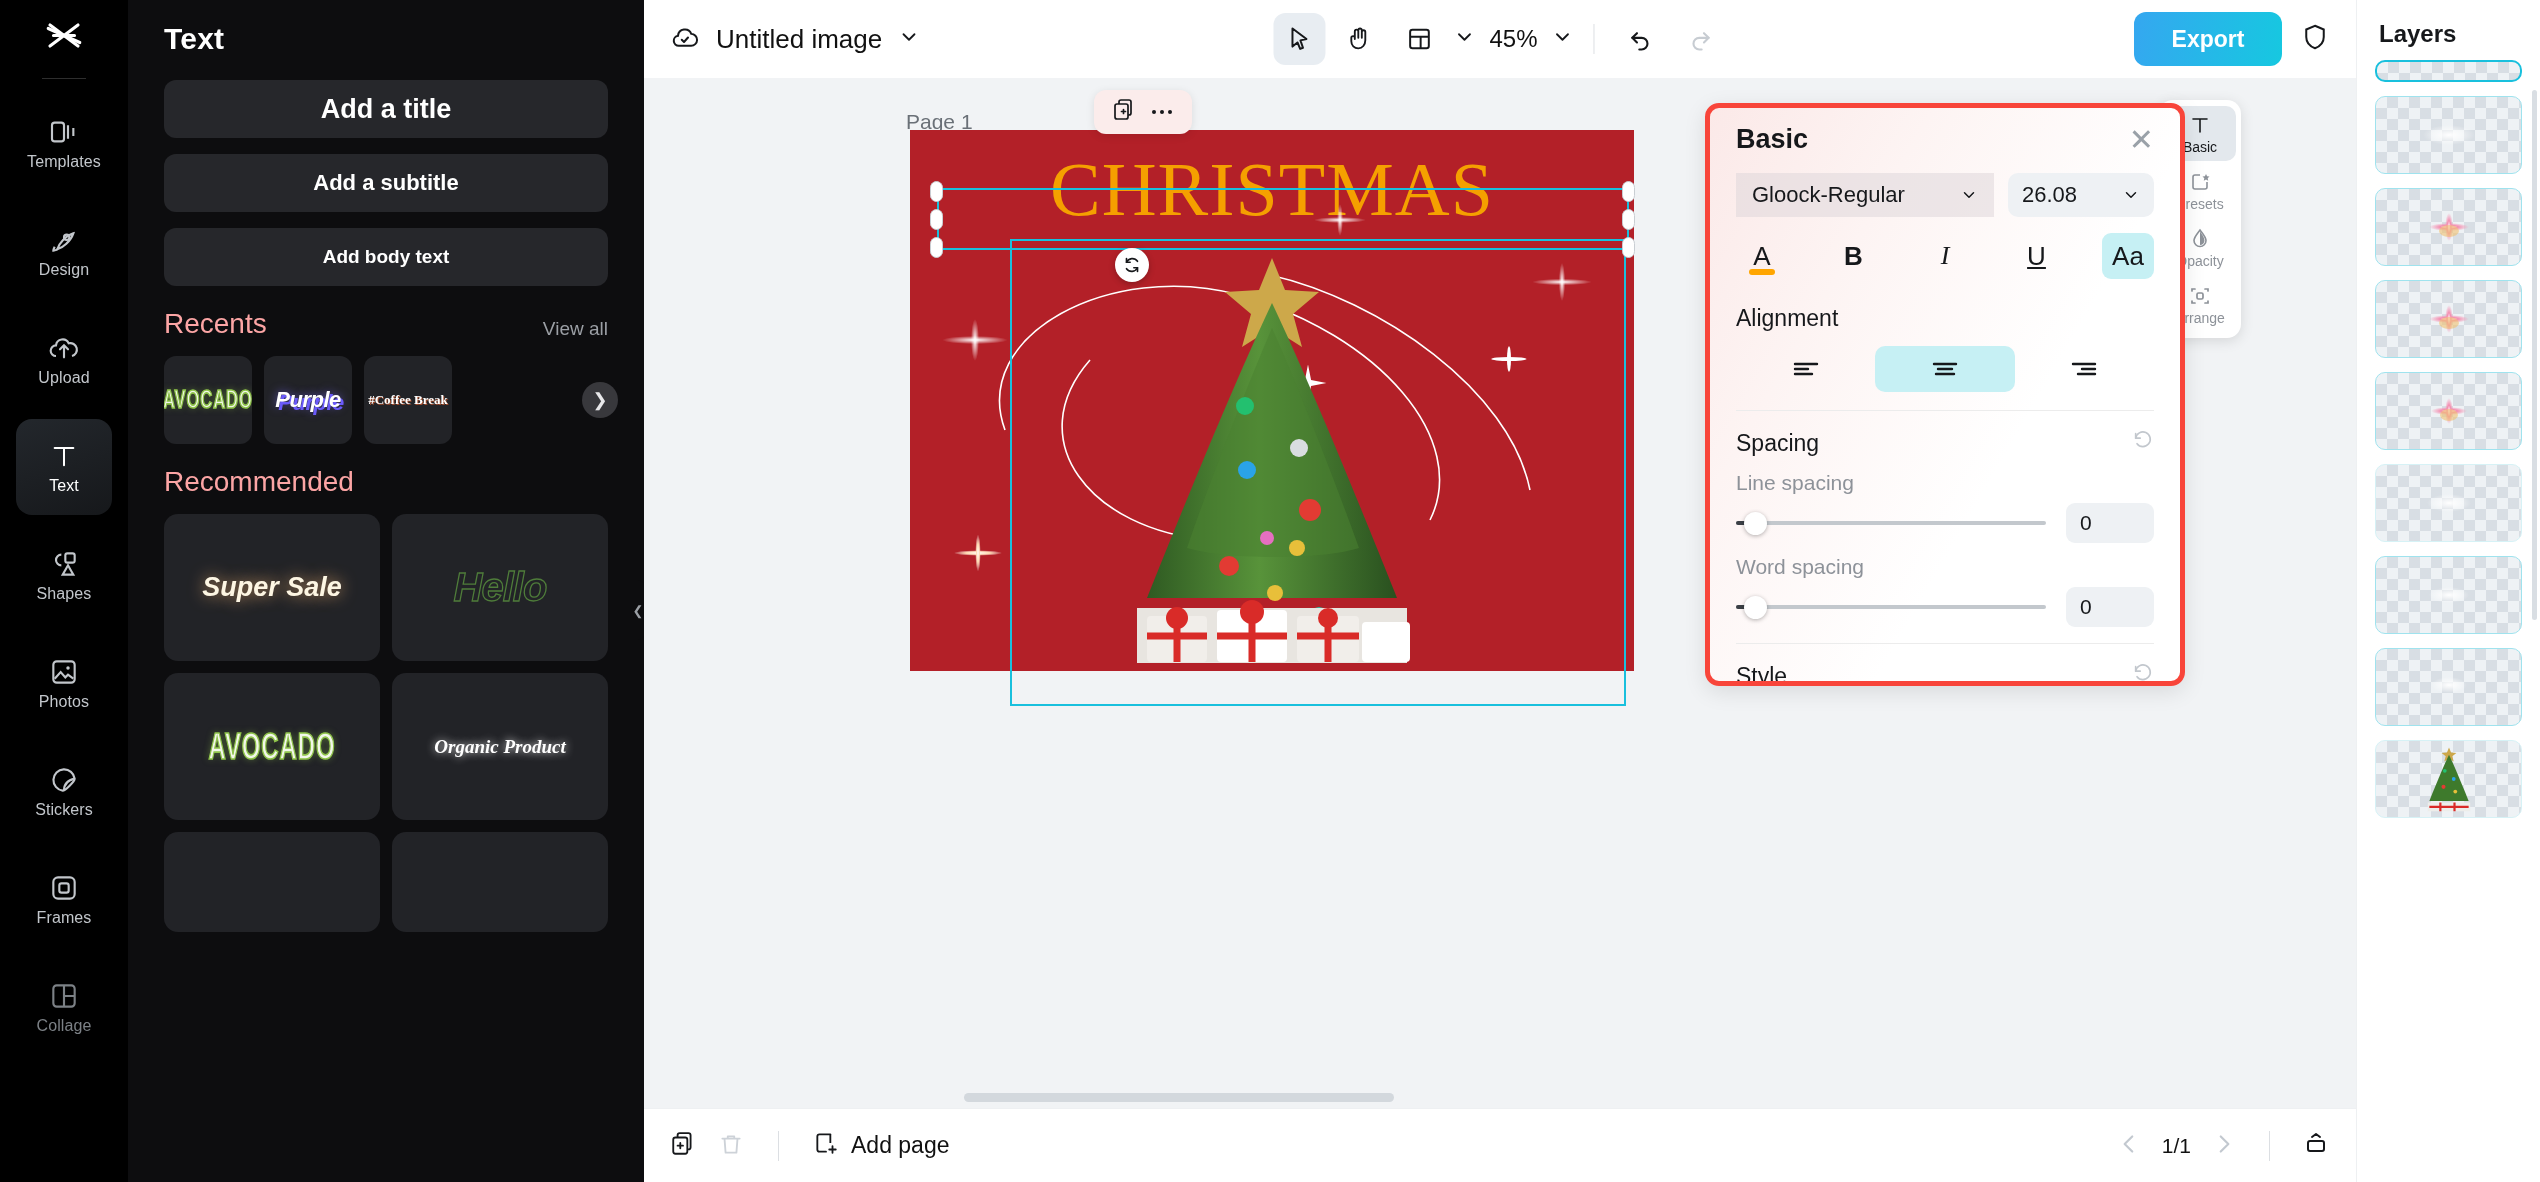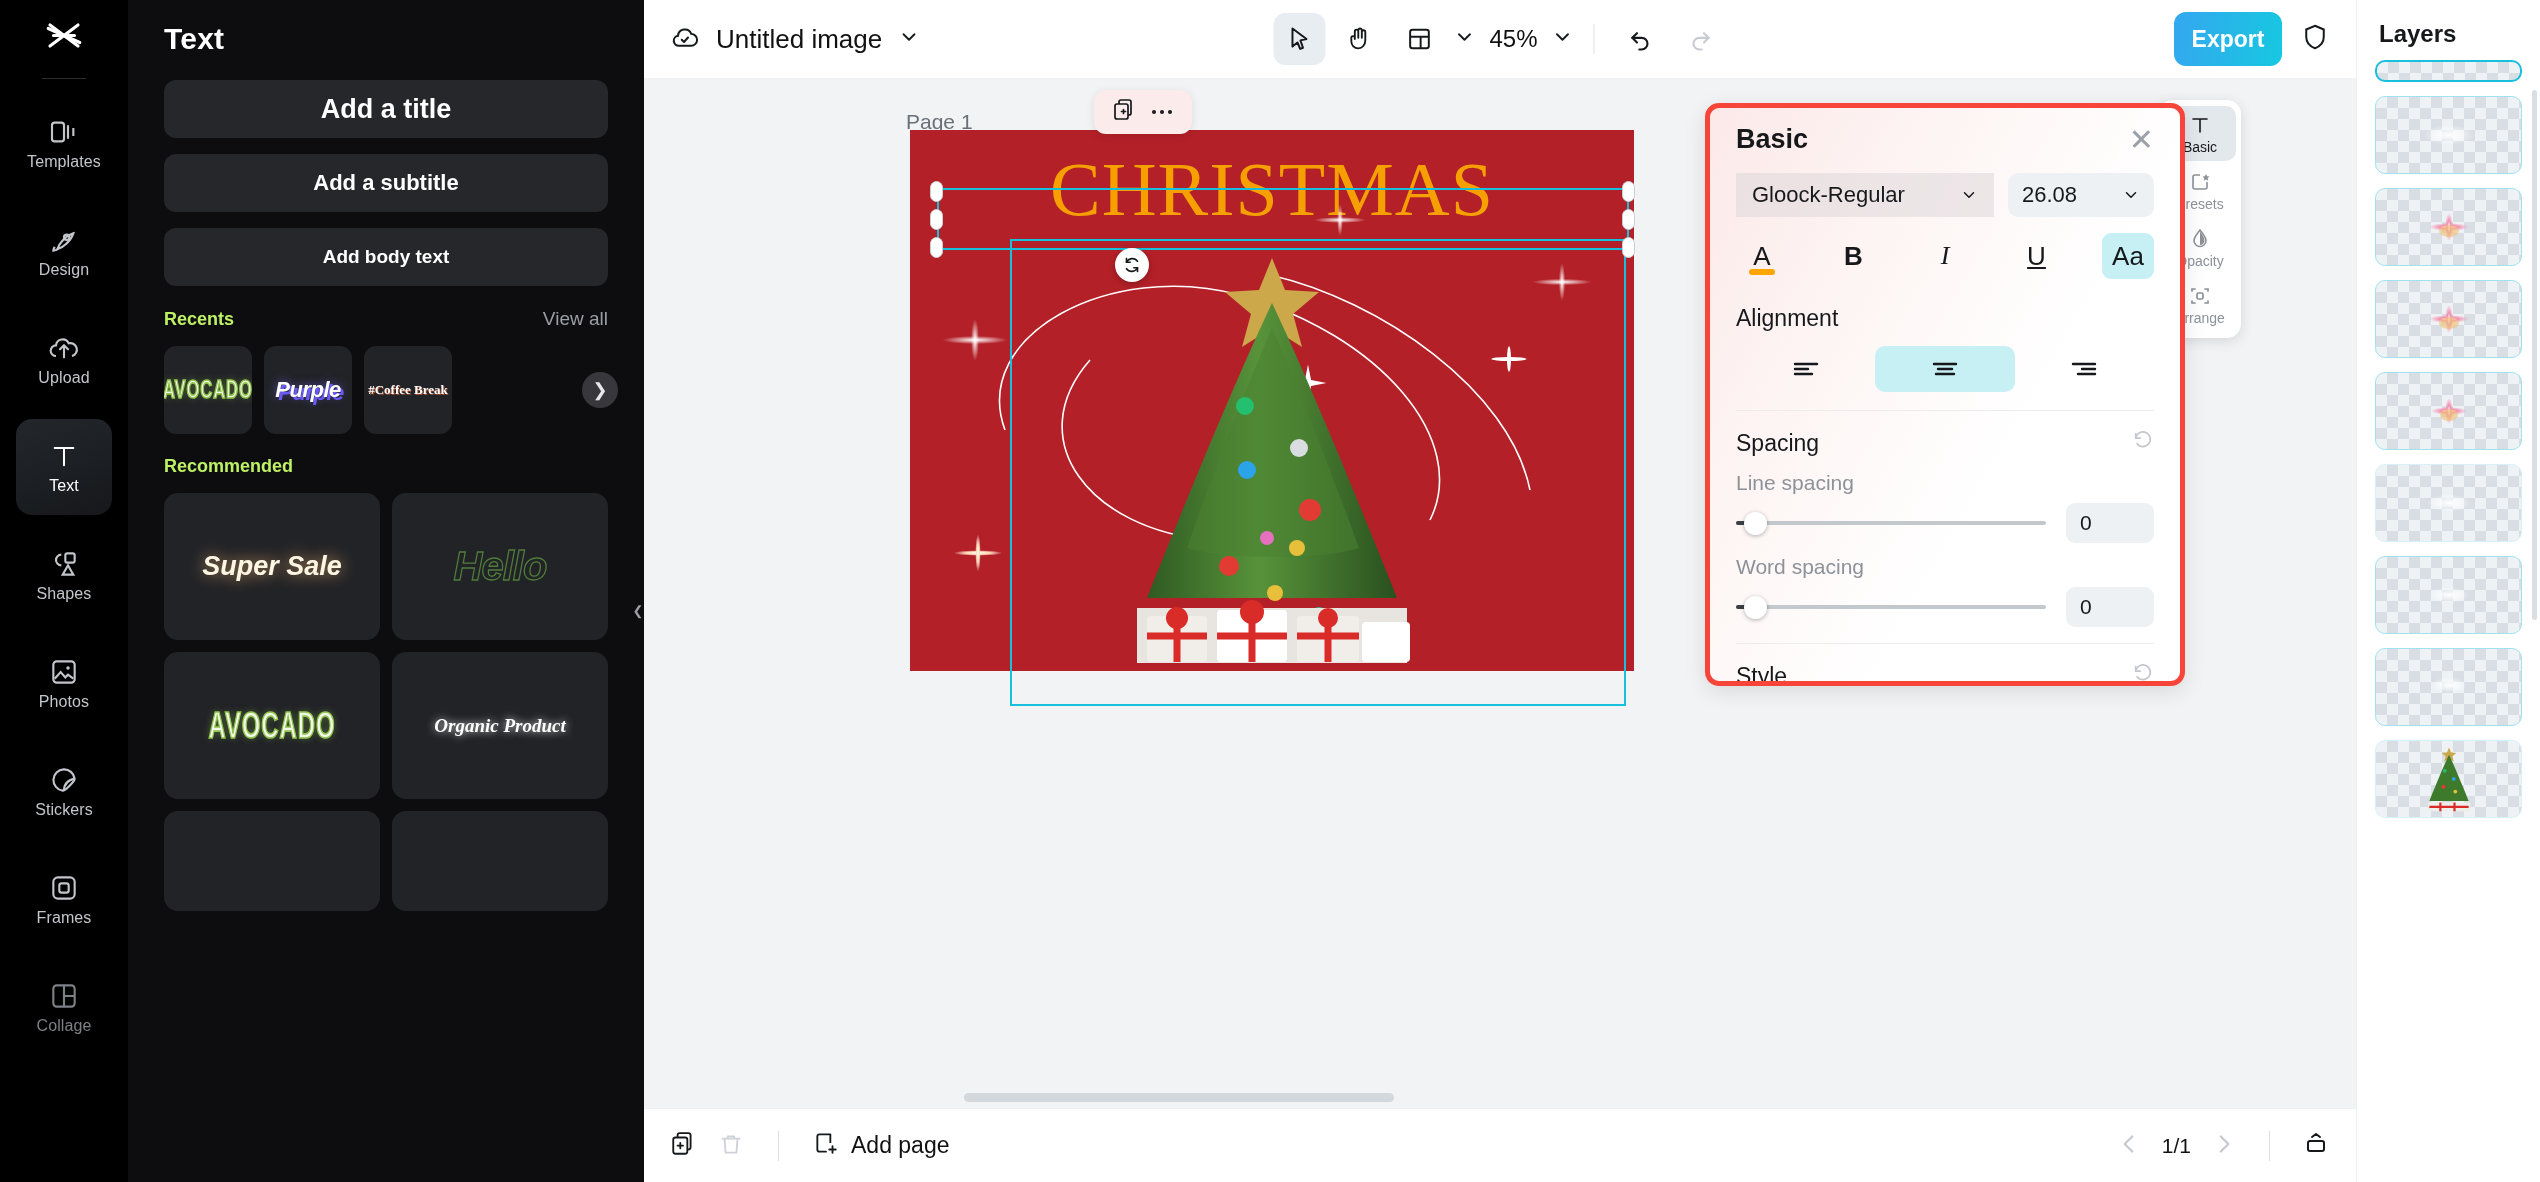--- a/index.html
+++ b/index.html
@@ -35,21 +35,21 @@
   .lp-title { color:#fff; font-size: 30px; font-weight: 700; margin: 22px 0 24px 0; letter-spacing:.2px;}
   .big-btn {
     height: 58px; background:#26272b; border-radius: 12px; color:#fff;
     display:flex; align-items:center; justify-content:center;
     font-weight: 700; margin-bottom: 16px; cursor:pointer;
   }
   .big-btn.t1 { font-size: 27px; }
   .big-btn.t2 { font-size: 22px; }
   .big-btn.t3 { font-size: 19px; }
   .sec-head { display:flex; align-items:flex-end; justify-content:space-between; margin: 22px 0 16px 0;}
-  .sec-head h3 { color:#bef264; font-size: 18px; font-weight:700; }
+  .sec-head h3 { color:#fca5a5; font-size: 28px; font-weight:400; }
   .sec-head .viewall { color:#9b9fa5; font-size: 19px; cursor:pointer; }
   .recents-row { display:flex; gap: 12px; position:relative; }
   .r-card {
     width: 88px; height: 88px; background:#222327; border-radius: 12px;
     display:flex; align-items:center; justify-content:center; overflow:hidden; cursor:pointer;
     flex: 0 0 88px;
   }
   .chev-round {
     position:absolute; right:-10px; top: 26px; width: 36px; height:36px; border-radius:50%;
     background: rgba(60,60,64,.92); color:#e8e8ea; display:flex;align-items:center;justify-content:center;
@@ -82,21 +82,21 @@
   .topbar { height: 78px; background:#fff; display:flex; align-items:center; padding: 0 26px; position:relative; flex:0 0 78px;}
   .tb-left { display:flex; align-items:center; gap: 16px; }
   .doc-title { font-size: 26px; color:#111; }
   .tb-center { position:absolute; left: 50%; transform: translateX(-50%); display:flex; align-items:center; gap: 8px;}
   .tool-btn { width: 52px; height: 52px; border-radius: 12px; display:flex;align-items:center;justify-content:center; cursor:pointer; }
   .tool-btn.sel { background:#e8edf2; }
   .zoom-val { font-size: 24px; color:#111; padding: 0 6px; }
   .vdiv { width:1px; height:30px; background:#dcdfe3; margin: 0 12px; }
   .tb-right { margin-left:auto; display:flex; align-items:center; gap: 18px; }
   .export-btn {
-    width: 108px; height: 54px; border-radius: 12px;
+    width: 148px; height: 54px; border-radius: 12px;
     background: linear-gradient(100deg,#35a7f0,#16c8e0);
     color:#fff; font-size: 23px; font-weight:700; display:flex;align-items:center;justify-content:center; cursor:pointer;
   }
 
   
   .canvaswrap { flex:1; background:#f1f3f5; position:relative; overflow:hidden; }
   .page-label { position:absolute; left: 262px; top: 32px; font-size: 21px; color:#6a7077;}
   .artboard {
     position:absolute; left: 266px; top: 52px; width: 724px; height: 541px;
     background:#b32028; overflow:hidden;

